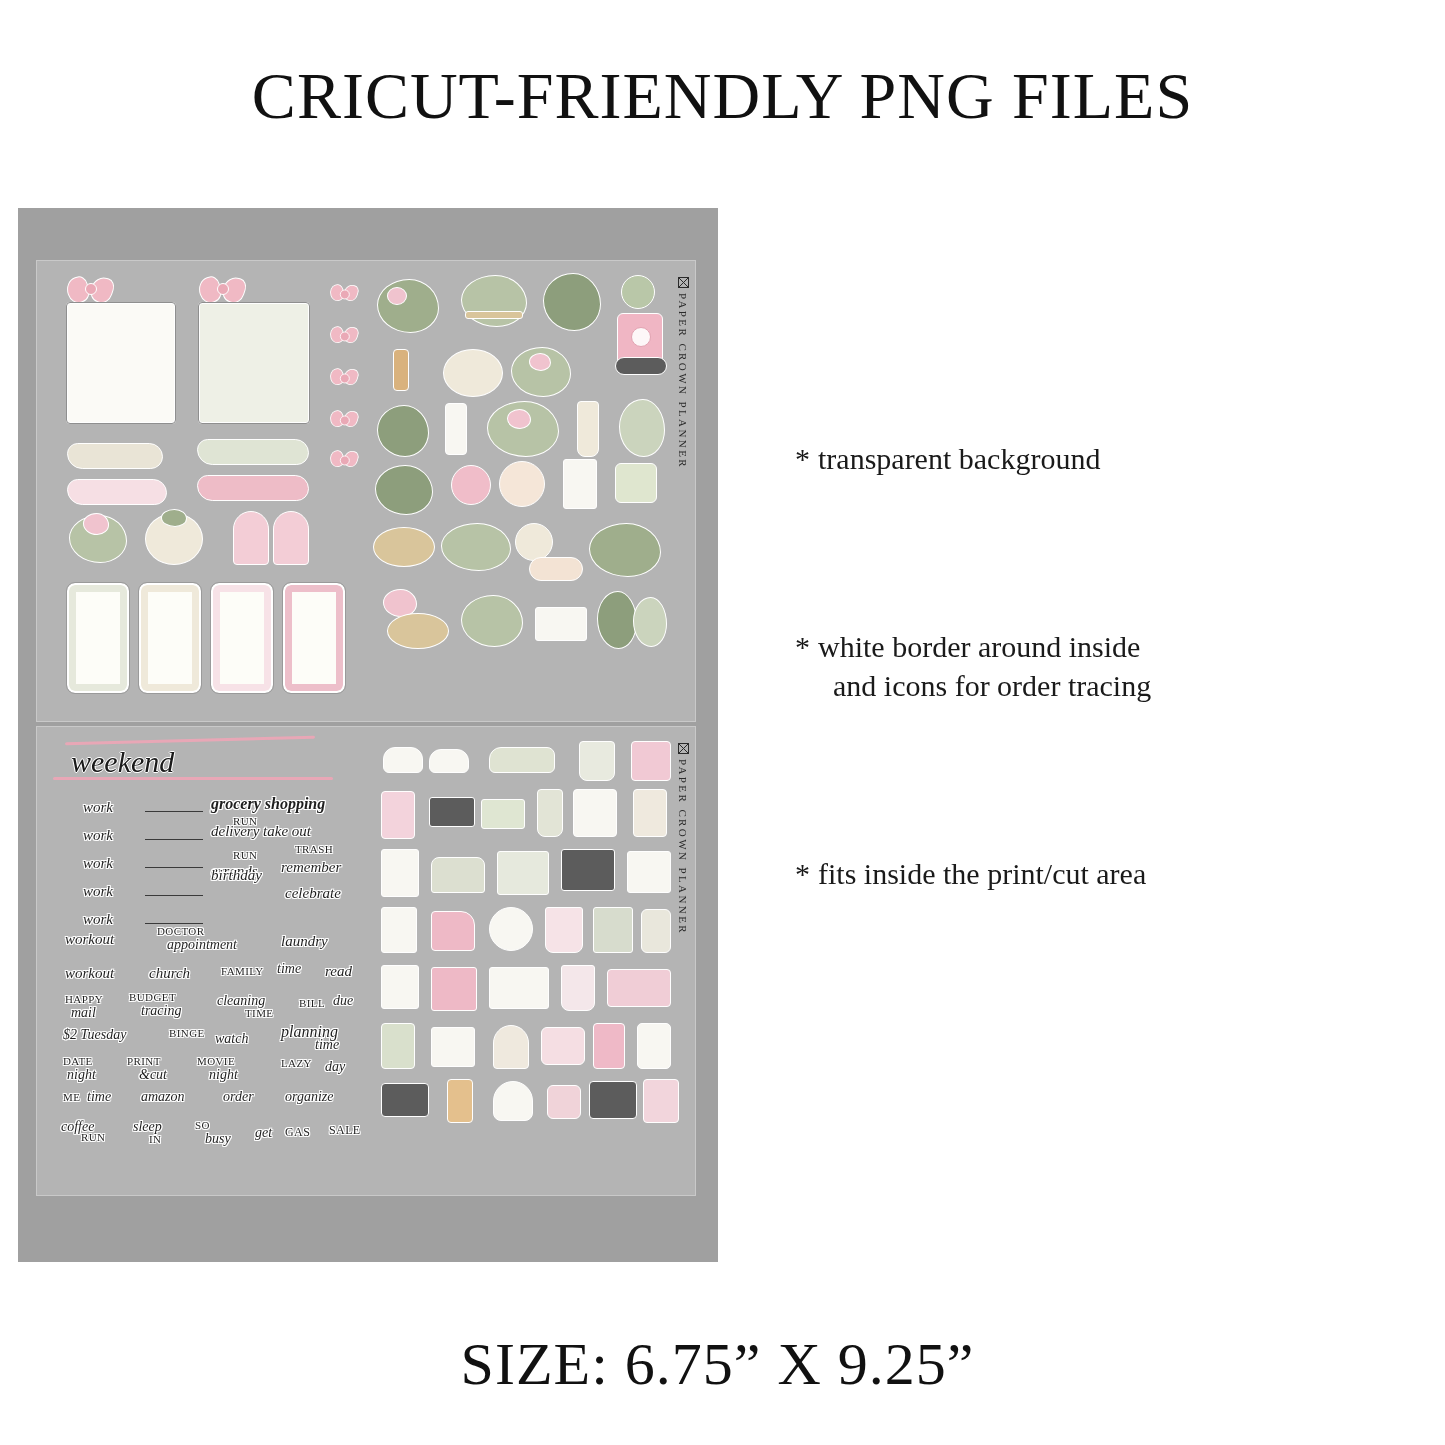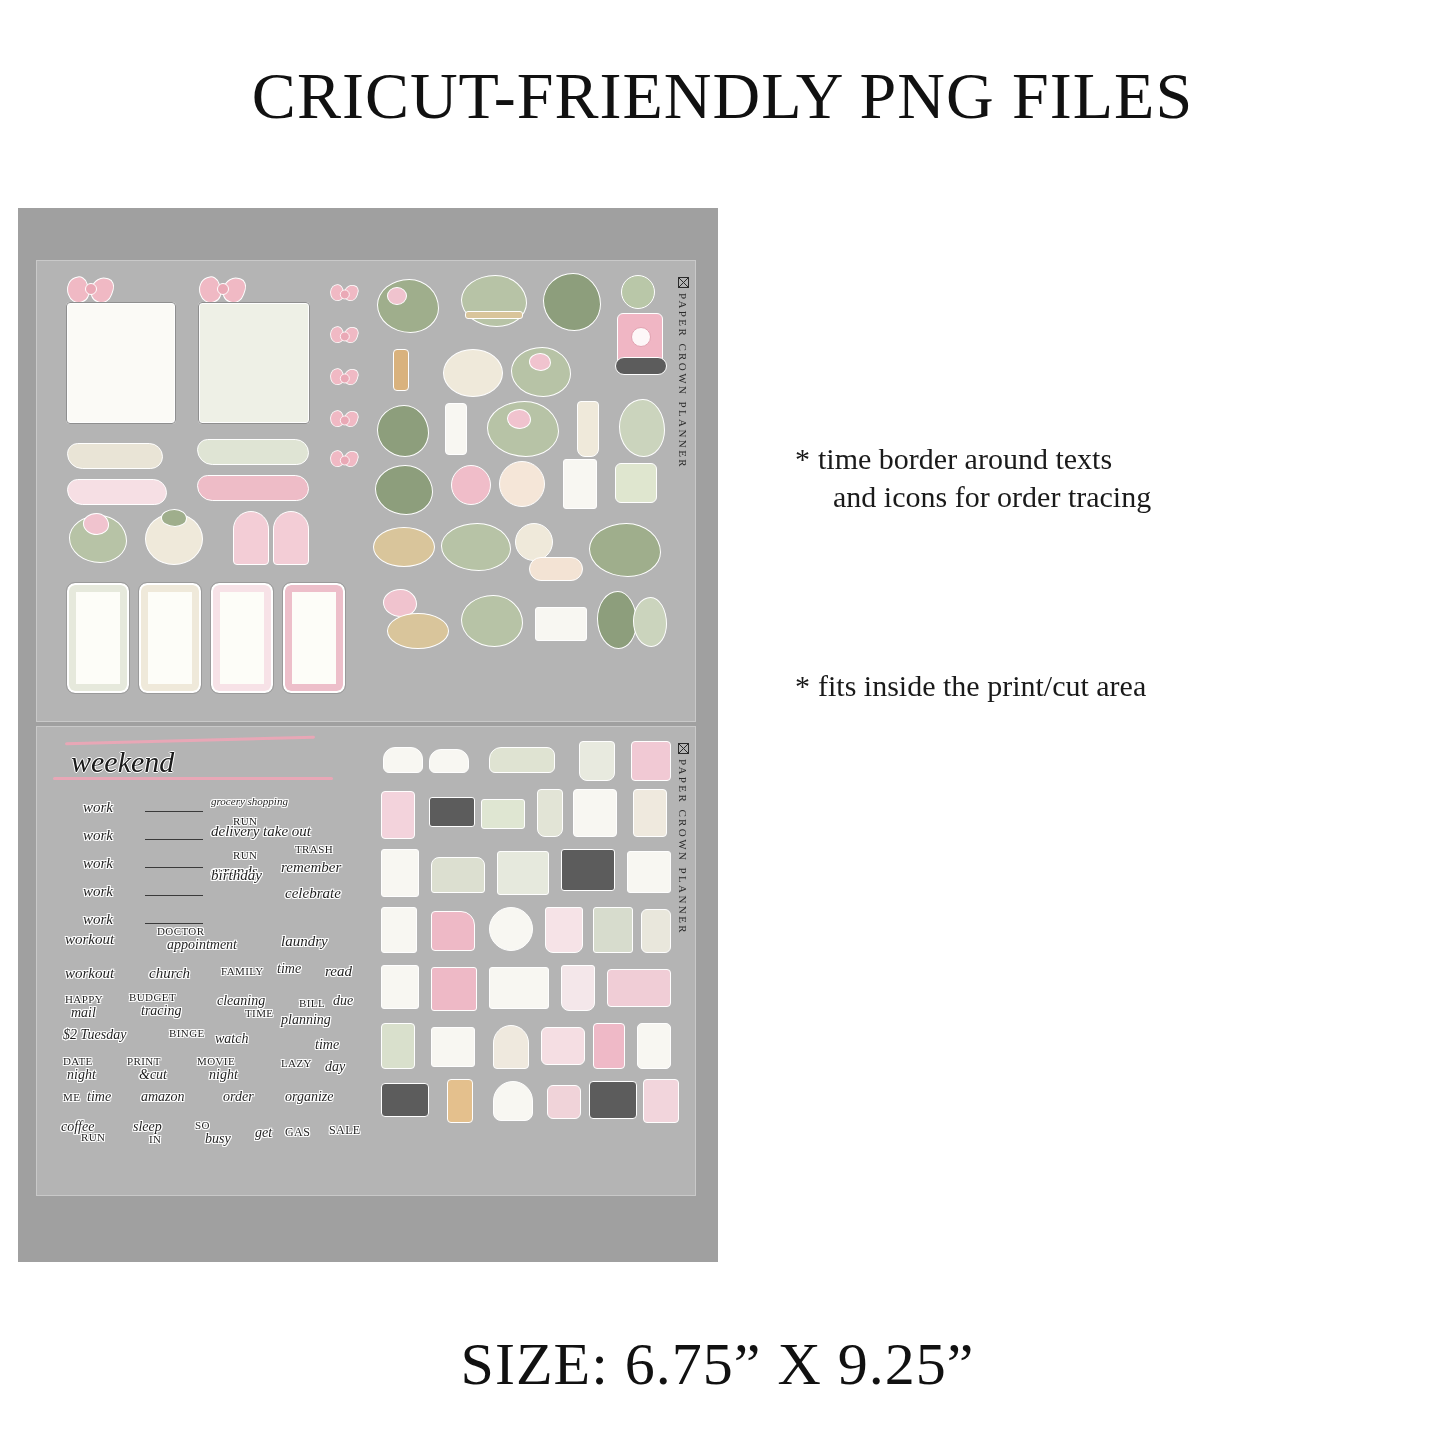--- a/index.html
+++ b/index.html
@@ -346,21 +346,21 @@
       <div class="brand">
         <span class="logo-sq"></span><span>PAPER CROWN PLANNER</span>
       </div>
 
       <div class="weekend">weekend</div>
       <div class="weekend-swash"></div>
       <div class="weekend-swash2"></div>
 
       <div class="script" style="left:46px; top:72px; font-size:15px;">work</div>
       <div class="ruleline" style="left:108px; top:84px; width:58px;"></div>
-      <div class="script" style="left:174px; top:68px; font-size:11px;">grocery shopping</div>
+      <div class="script" style="left:174px; top:68px; font-size:16px;font-weight:bold;">grocery shopping</div>
       <div class="script caps" style="left:196px; top:88px; font-size:11px;">RUN</div>
 
       <div class="script" style="left:46px; top:100px; font-size:15px;">work</div>
       <div class="ruleline" style="left:108px; top:112px; width:58px;"></div>
       <div class="script" style="left:174px; top:96px; font-size:15px;">delivery take out</div>
       <div class="script caps" style="left:258px; top:116px; font-size:11px;">TRASH</div>
 
       <div class="script" style="left:46px; top:128px; font-size:15px;">work</div>
       <div class="ruleline" style="left:108px; top:140px; width:58px;"></div>
       <div class="script caps" style="left:196px; top:122px; font-size:11px;">RUN</div>
@@ -391,21 +391,21 @@
       <div class="script caps" style="left:92px; top:264px; font-size:11px;">BUDGET</div>
       <div class="script" style="left:104px; top:276px; font-size:14px;">tracing</div>
       <div class="script" style="left:180px; top:266px; font-size:14px;">cleaning</div>
       <div class="script caps" style="left:208px; top:280px; font-size:11px;">TIME</div>
       <div class="script caps" style="left:262px; top:270px; font-size:11px;">BILL</div>
       <div class="script" style="left:296px; top:266px; font-size:14px;">due</div>
 
       <div class="script" style="left:26px; top:300px; font-size:14px;">$2 Tuesday</div>
       <div class="script caps" style="left:132px; top:300px; font-size:11px;">BINGE</div>
       <div class="script" style="left:178px; top:304px; font-size:14px;">watch</div>
-      <div class="script" style="left:244px; top:285px; font-size:14px;font-style:italic;">planning</div>
+      <div class="script" style="left:244px; top:296px; font-size:16px;font-style:italic;">planning</div>
       <div class="script" style="left:278px; top:310px; font-size:14px;">time</div>
 
       <div class="script caps" style="left:26px; top:328px; font-size:11px;">DATE</div>
       <div class="script" style="left:30px; top:340px; font-size:14px;">night</div>
       <div class="script caps" style="left:90px; top:328px; font-size:11px;">PRINT</div>
       <div class="script" style="left:102px; top:340px; font-size:14px;">&amp;cut</div>
       <div class="script caps" style="left:160px; top:328px; font-size:11px;">MOVIE</div>
       <div class="script" style="left:172px; top:340px; font-size:14px;">night</div>
       <div class="script caps" style="left:244px; top:330px; font-size:11px;">LAZY</div>
       <div class="script" style="left:288px; top:332px; font-size:14px;">day</div>
@@ -471,21 +471,24 @@
       <div class="st rect" style="left:510px; top:358px; width:34px; height:34px; background:#f0d3d9; border:1.5px solid #fff; border-radius:6px;"></div>
       <div class="st rect dk" style="left:552px; top:354px; width:48px; height:38px; border:1.5px solid #fff; border-radius:4px;"></div>
       <div class="st rect" style="left:606px; top:352px; width:36px; height:44px; background:#f2d5dc; border:1.5px solid #fff; border-radius:4px;"></div>
 
     </div>
   </div>
 </div>
 
 <div class="bullets">
   <div class="bullet">
-    <span class="star">*</span><span>time border around texts</span>
+    <span class="star">*</span><span>transparent background</span>
+  </div>
+  <div class="bullet">
+    <span class="star">*</span><span>white border around inside</span>
     <span class="l2">and icons for order tracing</span>
   </div>
   <div class="bullet">
     <span class="star">*</span><span>fits inside the print/cut area</span>
   </div>
 </div>
 
 <div class="size-line">SIZE: 6.75” X 9.25”</div>
 
 </body></html>

